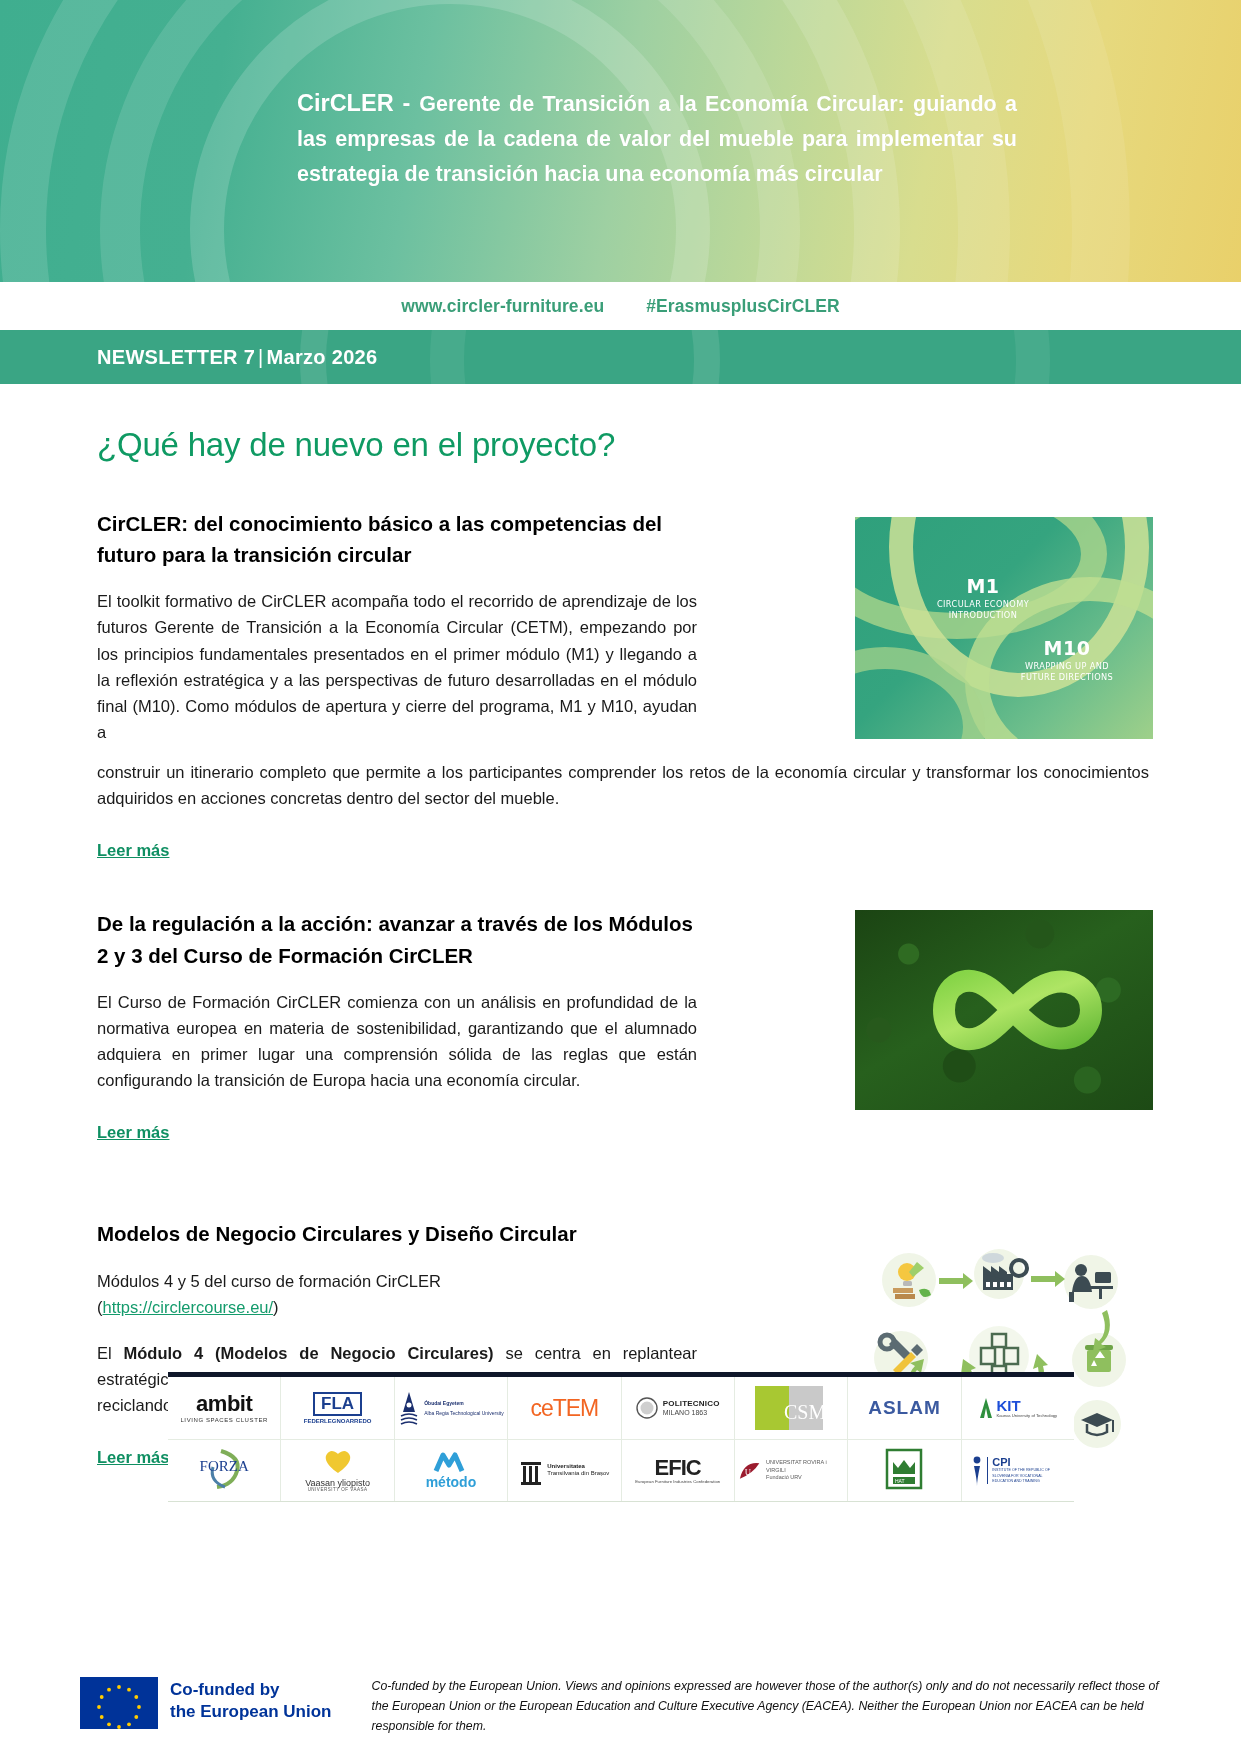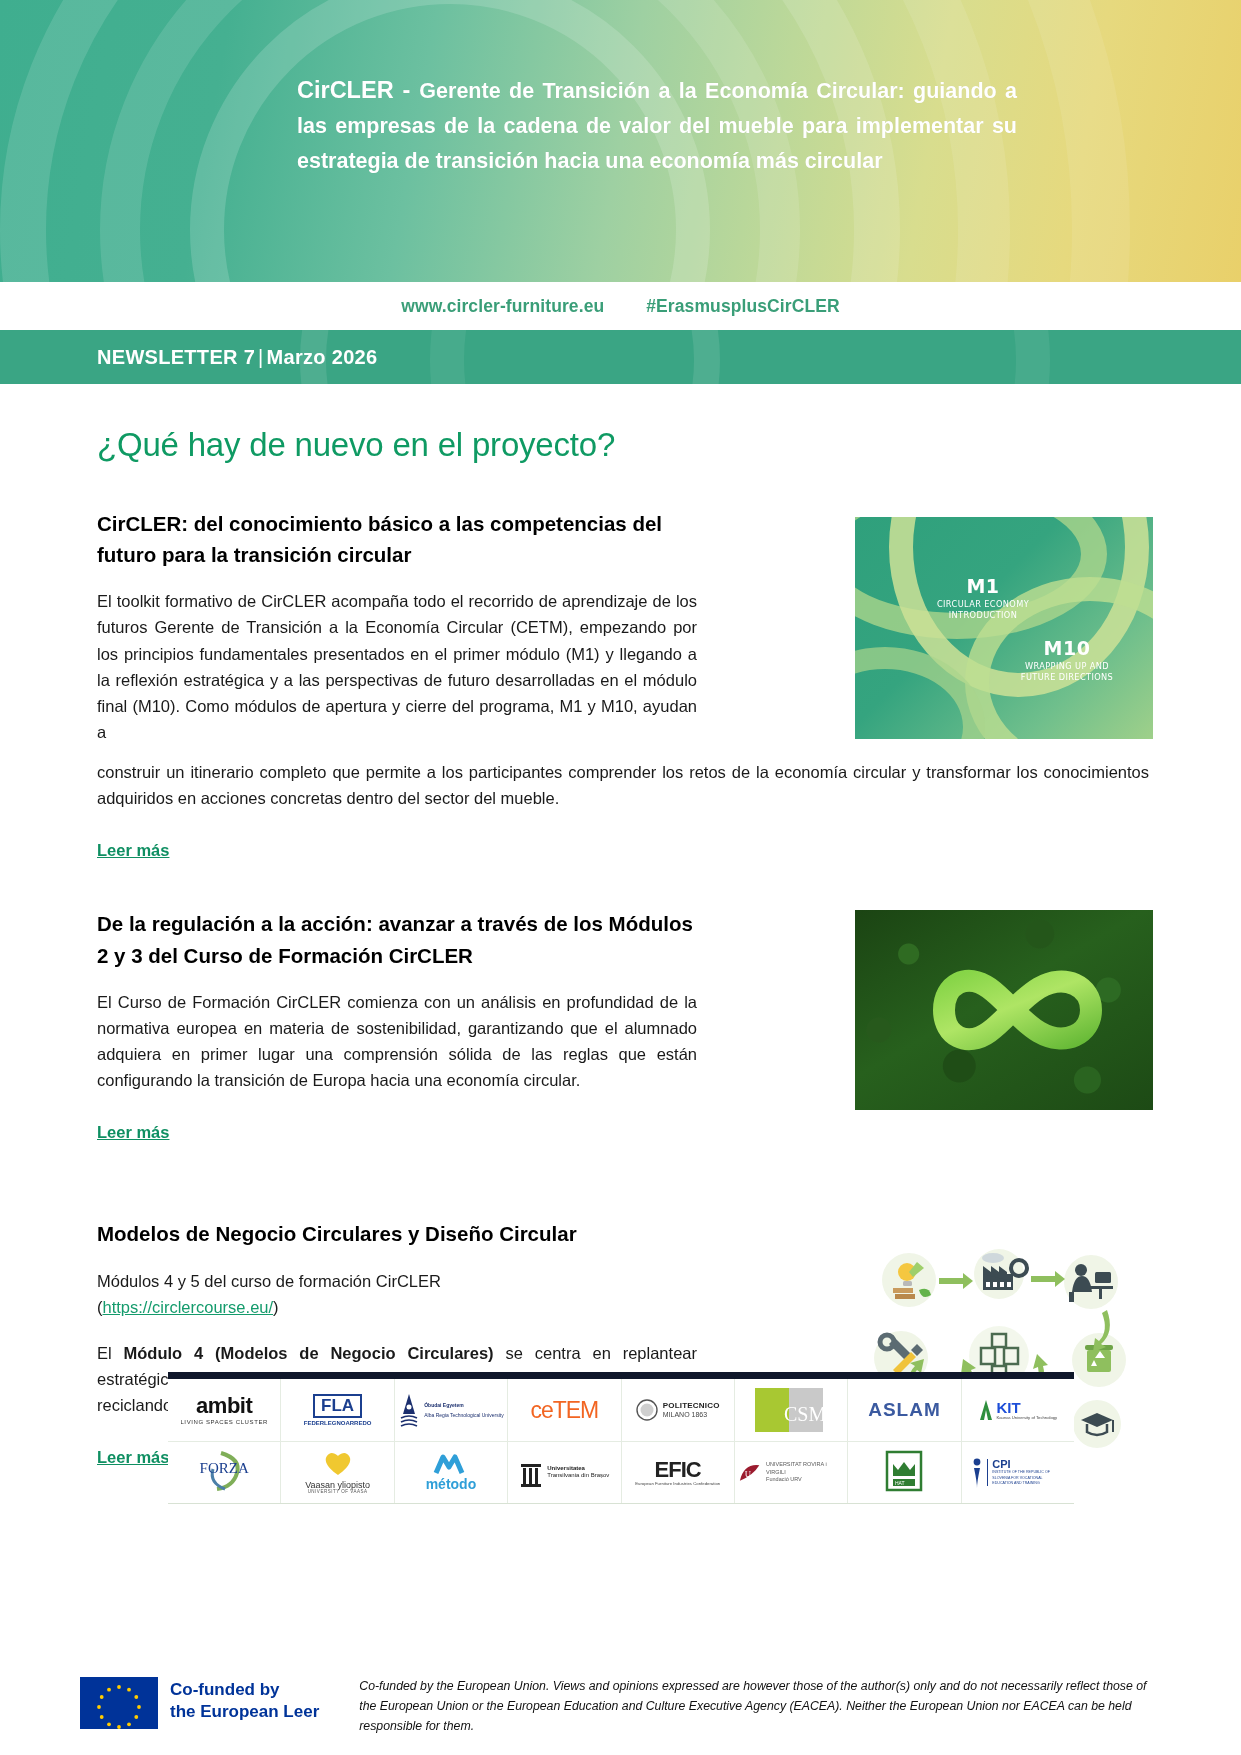--- a/index.html
+++ b/index.html
@@ -42,21 +42,21 @@
     display: flex; flex-direction: column;
     align-items: center; justify-content: center;
   }
   .logo-spiral { width: 104px; height: 108px; }
   .logo-word {
     font-size: 25px; font-weight: bold; letter-spacing: .2px;
     color: #12a06b; margin-top: 2px;
   }
   .banner-title {
     position: absolute;
-    left: 297px; top: 71px;
+    left: 297px; top: 84px;
     width: 720px;
     color: #ffffff;
     font-size: 21.5px;
     font-weight: bold;
     line-height: 1.62;
     text-align: justify;
     text-shadow: 0 0 1px rgba(0,0,0,.08);
   }
   .banner-title .lead { font-size: 23.5px; }
 
@@ -180,21 +180,21 @@
   .img-diagram {
     position: absolute;
     width: 280px; height: 200px;
   }
 
   
   .partners {
     position: absolute;
     left: 168px; top: 1372px;
     width: 906px;
-    border-top: 7px solid #0f172a;
+    border-top: 5px solid #0f172a;
     border-bottom: 1px solid #d8e2d4;
     background: #ffffff;
   }
   .prow { display: flex; height: 62px; }
   .prow + .prow { border-top: 1px solid #e5ece2; }
   .pcell {
     flex: 1;
     display: flex; align-items: center; justify-content: center;
     border-right: 1px solid #e5ece2;
     padding: 4px 2px;
@@ -602,18 +602,18 @@
             <circle cx="29" cy="47.3" r="1.9"></circle>
           <circle cx="21.7" cy="40" r="1.9"></circle>
             <circle cx="19" cy="30" r="1.9"></circle>
           <circle cx="21.7" cy="20" r="1.9"></circle>
             <circle cx="29" cy="12.7" r="1.9"></circle>
         </g>
       </svg>
     </div>
     <div class="eutext">
       <div>Co-funded by</div>
-      <div>the European Leer</div>
+      <div>the European Union</div>
     </div>
     <div class="disclaimer">Co-funded by the European Union. Views and opinions expressed are however those of the author(s) only and do not necessarily reflect those of the European Union or the European Education and Culture Executive Agency (EACEA). Neither the European Union nor EACEA can be held responsible for them.</div>
   </div>
 
 </div>
 
 </body></html>

